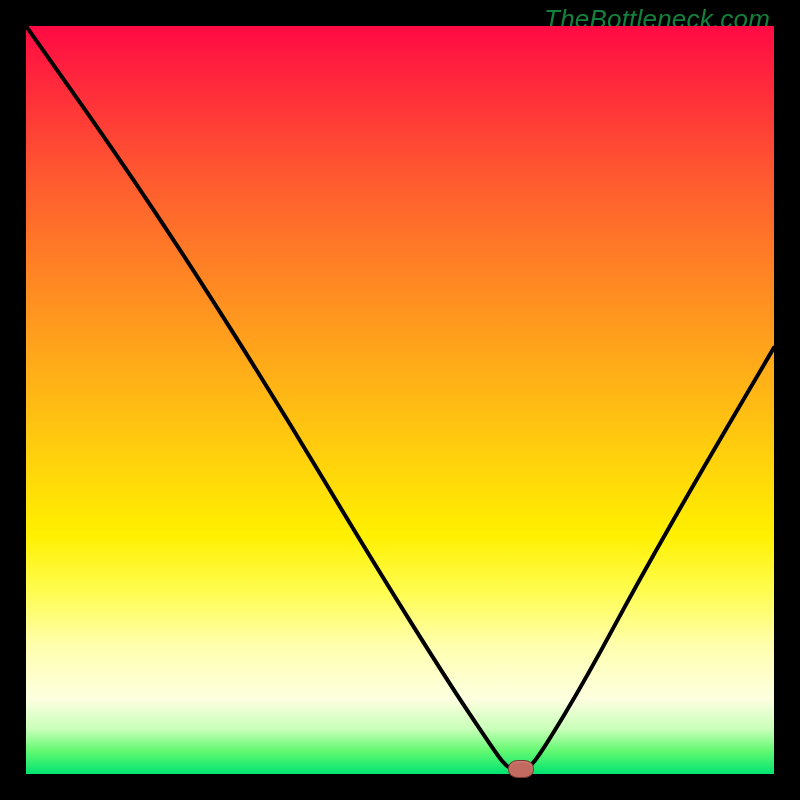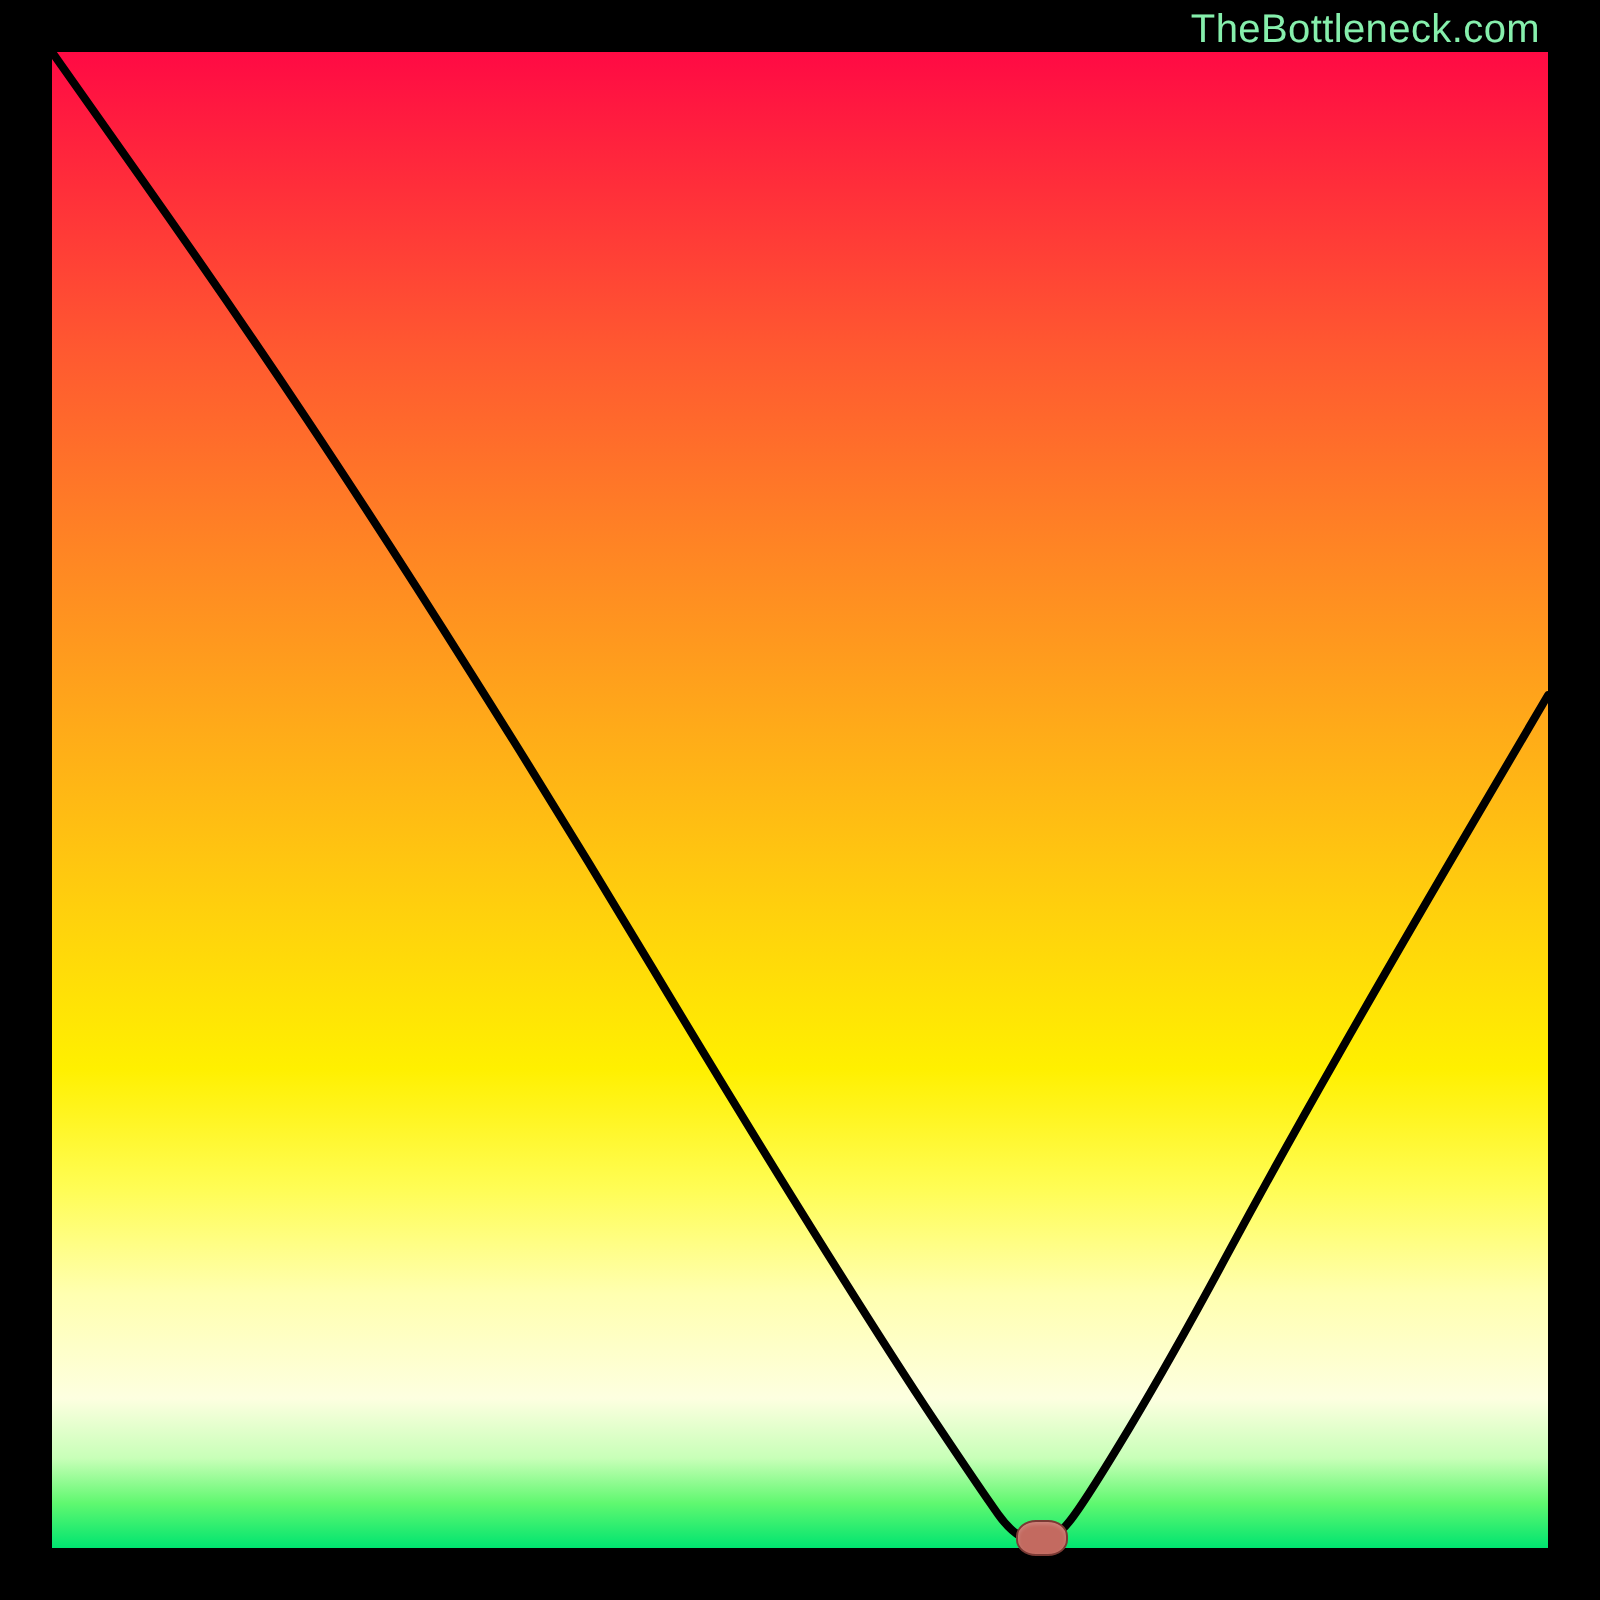--- a/index.html
+++ b/index.html
@@ -37,24 +37,25 @@
       #fdffe0 90%,
       #c8ffb8 94%,
       #60f870 97%,
       #00e470 100%
     );
   }
   .watermark {
     position: absolute;
     top: 4px;
     right: 30px;
-    color: #86efac;
-    font-size: 20px;
+    color: #15803d;
+    font-size: 26px;
     font-weight: 500;
     letter-spacing: 0.2px;
+    font-style: italic;
   }
   svg.curve {
     position: absolute;
     left: 0;
     top: 0;
     width: 748px;
     height: 748px;
   }
   .marker {
     position: absolute;

